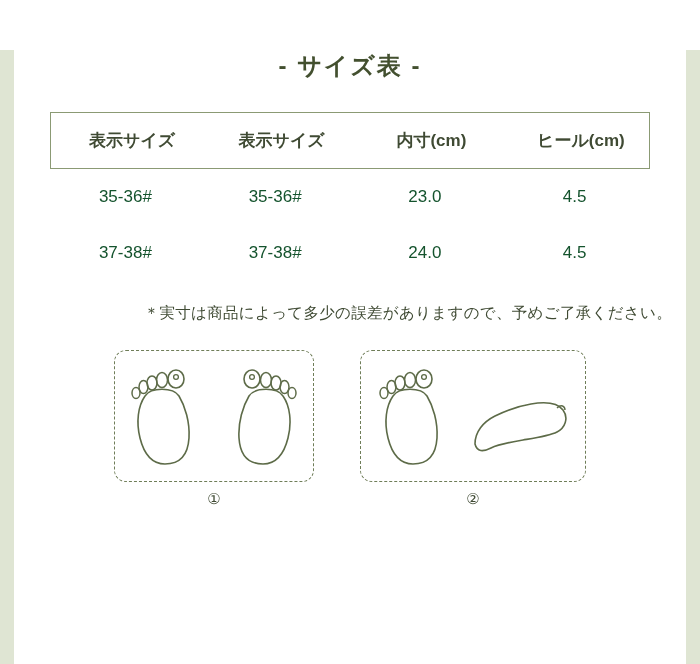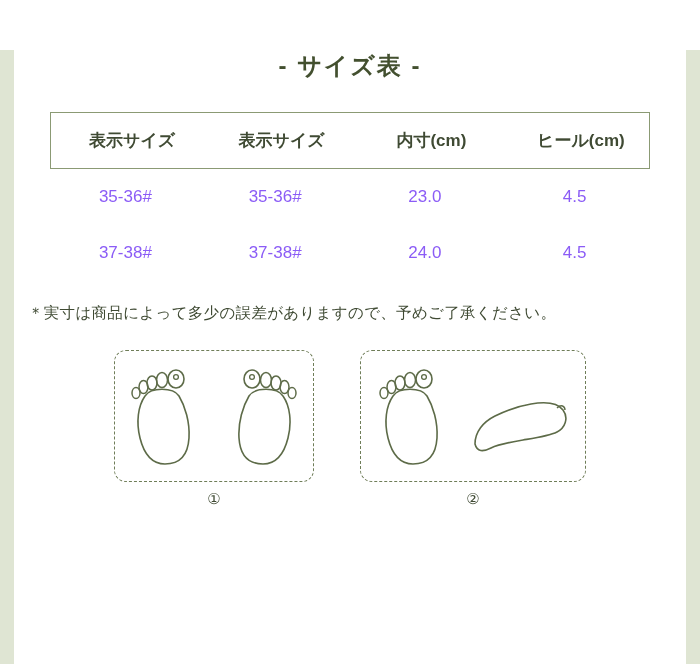--- a/index.html
+++ b/index.html
@@ -53,29 +53,29 @@
     font-size: 17px;
     font-weight: bold;
     color: #3f4a33;
     padding: 16px 0 16px 13px;
     text-align: center;
     border-top: 1.5px solid #8b9a74;
     border-bottom: 1.5px solid #8b9a74;
   }
   table.size-table td {
     font-size: 17px;
-    color: #8b5cf6;
+    color: #14532d;
     padding: 18px 0;
     text-align: center;
   }
   .thead-row th:first-child { border-left: 1.5px solid #8b9a74; border-top-left-radius: 14px; border-bottom-left-radius: 14px; }
   .thead-row th:last-child  { border-right: 1.5px solid #8b9a74; border-top-right-radius: 14px; border-bottom-right-radius: 14px; }
 
   .note {
-    text-align: left;
+    text-align: right;
     font-size: 15.5px;
     color: #3f4a33;
     margin-top: 22px;
     letter-spacing: 0.3px;
   }
 
   
   .diagram {
     display: flex;
     justify-content: center;

